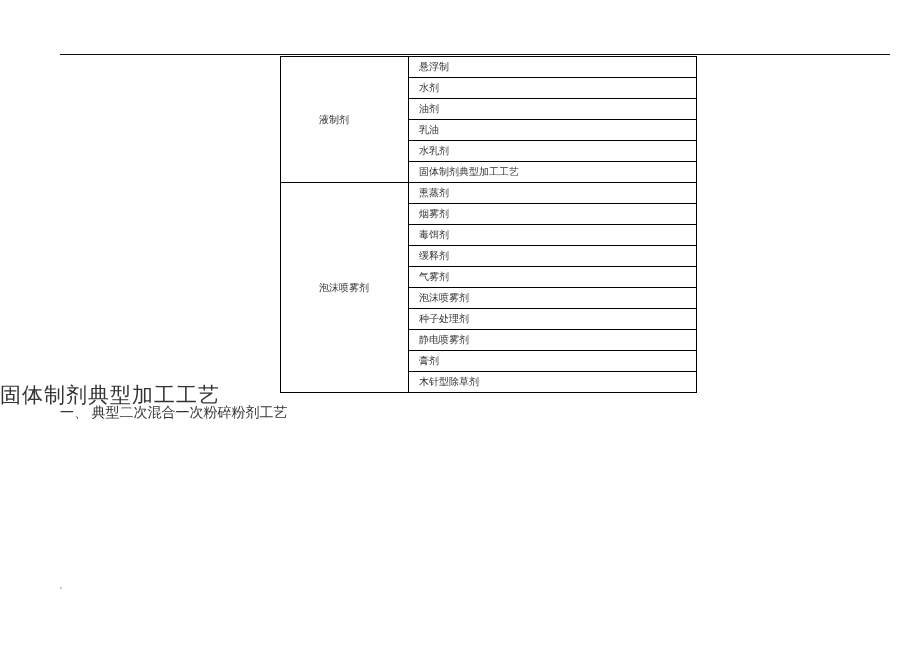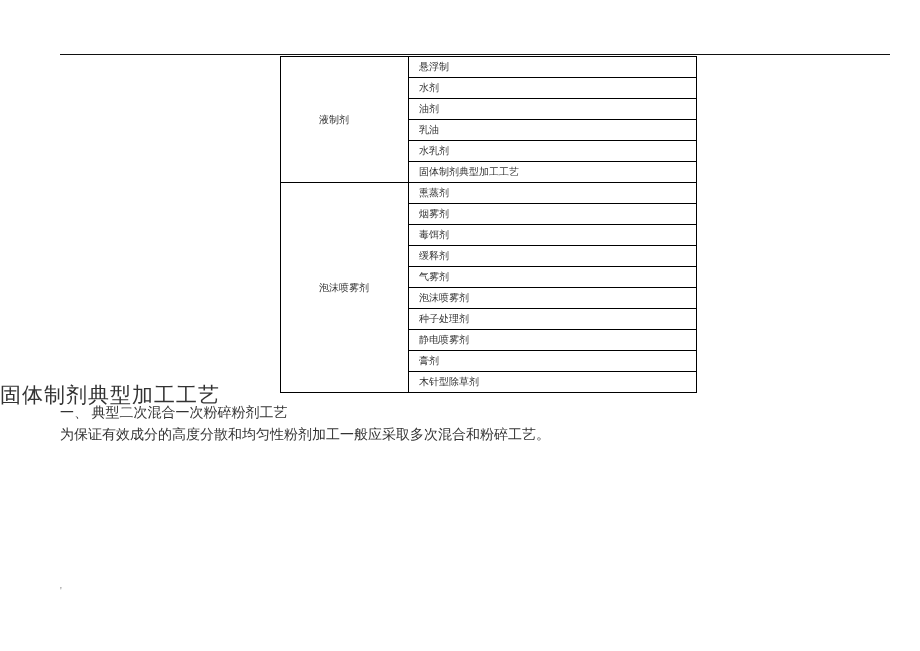--- a/index.html
+++ b/index.html
@@ -80,17 +80,16 @@
     </table>
   </div>
 
   <div class="section-title">固体制剂典型加工工艺</div>
 
   <div class="body-text">
     <div class="line1">
       <span class="num">一、</span>
       <span>典型二次混合一次粉碎粉剂工艺</span>
     </div>
-    <div>为保证有效成分的高度分散和均匀性粉剂加工一般应采取多次混合和粉碎工艺。</div>
   </div>
 
   <div class="bottom-mark">'</div>
 </div>
 
 </body></html>

